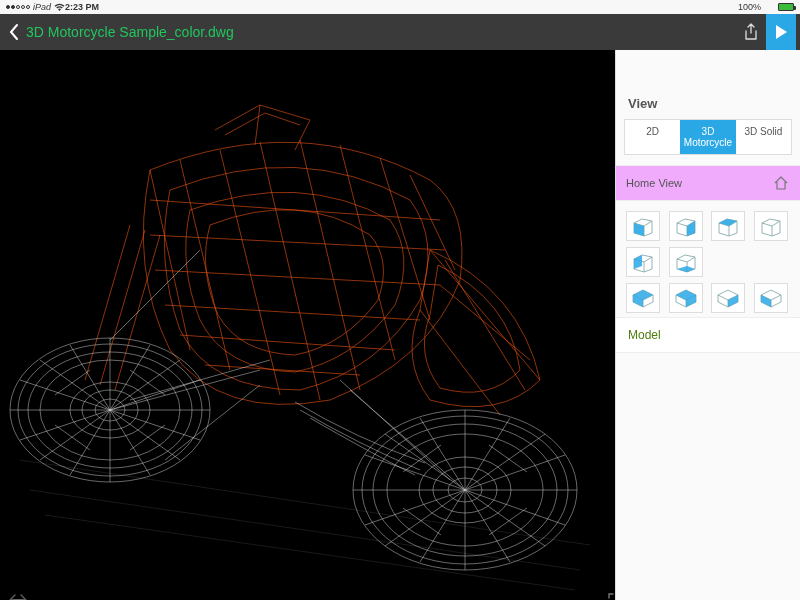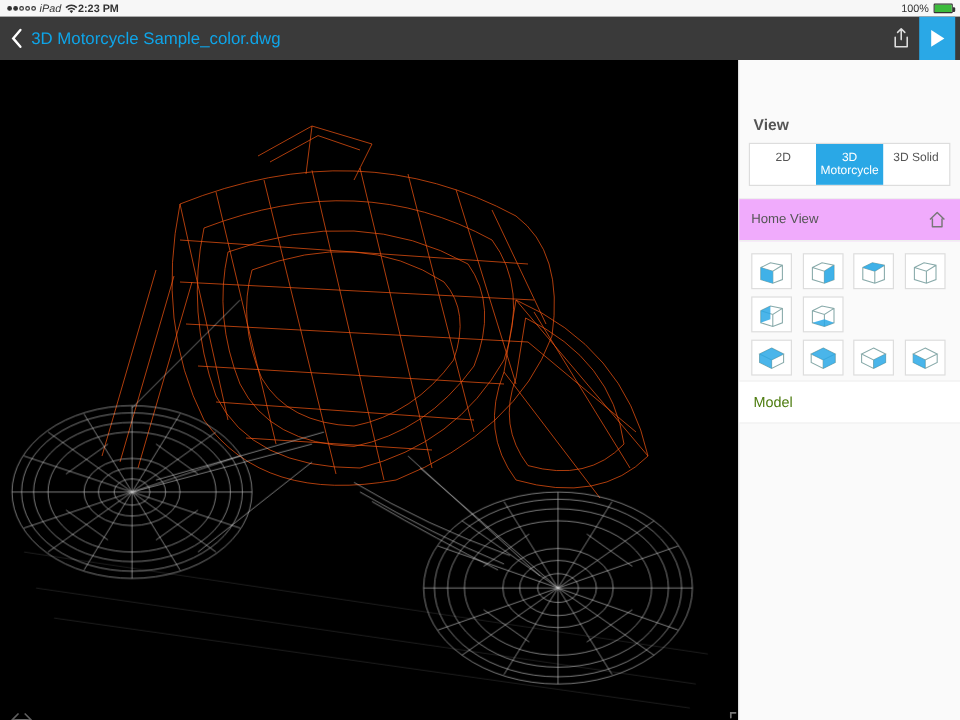--- a/index.html
+++ b/index.html
@@ -3,30 +3,30 @@
 <meta charset="utf-8">
 <style>
   * { box-sizing: border-box; margin: 0; padding: 0; }
   html, body { width: 800px; height: 600px; overflow: hidden; font-family: -apple-system, Helvetica, Arial, sans-serif; }
   .root { width: 800px; height: 600px; display: flex; flex-direction: column; background: #000; }
 
   
   .ios-status { height: 14px; background: #f7f7f7; color: #333; display: flex; align-items: center; font-size: 9px; padding: 0 6px; }
   .ios-status .left { flex: 0 0 auto; display:flex; align-items:center; gap:3px;font-style:italic;}
   .ios-status .center { flex: 1; text-align: left; font-weight: 700; }
-  .ios-status .right { flex: 0 0 auto; display:flex; align-items:center; gap:4px;}
+  .ios-status .right { flex: 0 0 auto; display:flex; align-items:center; gap:17px;}
   .sig-dots { display:inline-flex; gap:1px;}
   .sig-dots i { width:4px; height:4px; border-radius:50%; border:0.6px solid #333; display:inline-block;}
   .sig-dots i.f { background:#333;}
   .batt { width:16px; height:8px; border:1px solid #333; border-radius:1px; position:relative;}
   .batt::after{content:"";position:absolute;right:-3px;top:2px;width:2px;height:4px;background:#333;border-radius:0 1px 1px 0;}
   .batt i{display:block;width:14px;height:6px;background:#3bbb3b;margin:0;}
 
   
-  .titlebar { height: 36px; background: #3a3a3a; color: #0ea5e9; display: flex; align-items: center; padding: 0 4px 0 2px; }
+  .titlebar { height: 36px; background: #3a3a3a; color: #22c55e; display: flex; align-items: center; padding: 0 4px 0 2px; }
   .titlebar .back { width: 24px; height: 36px; display:flex; align-items:center; justify-content:center; cursor:pointer;}
   .titlebar .title { font-size: 14px; flex:1; font-weight:400;}
   .titlebar .tb-icon { width: 30px; height:36px; display:flex;align-items:center;justify-content:center; cursor:pointer;}
   .titlebar .play { background:#2aa8e6; width: 30px;}
 
   
   .toolrow { height: 36px; background:#fff; border-bottom:1px solid #e3e3e3; display:flex; align-items:center; justify-content:flex-end; padding-right:4px; position:absolute; top:50px; right:0; width:185px; gap:0;}
   .toolrow .tool { width:30px; height:28px; display:flex;align-items:center;justify-content:center; cursor:pointer; border-radius:2px; margin:0 1px;}
   .toolrow .tool.active { background:#2aa8e6;}
 

